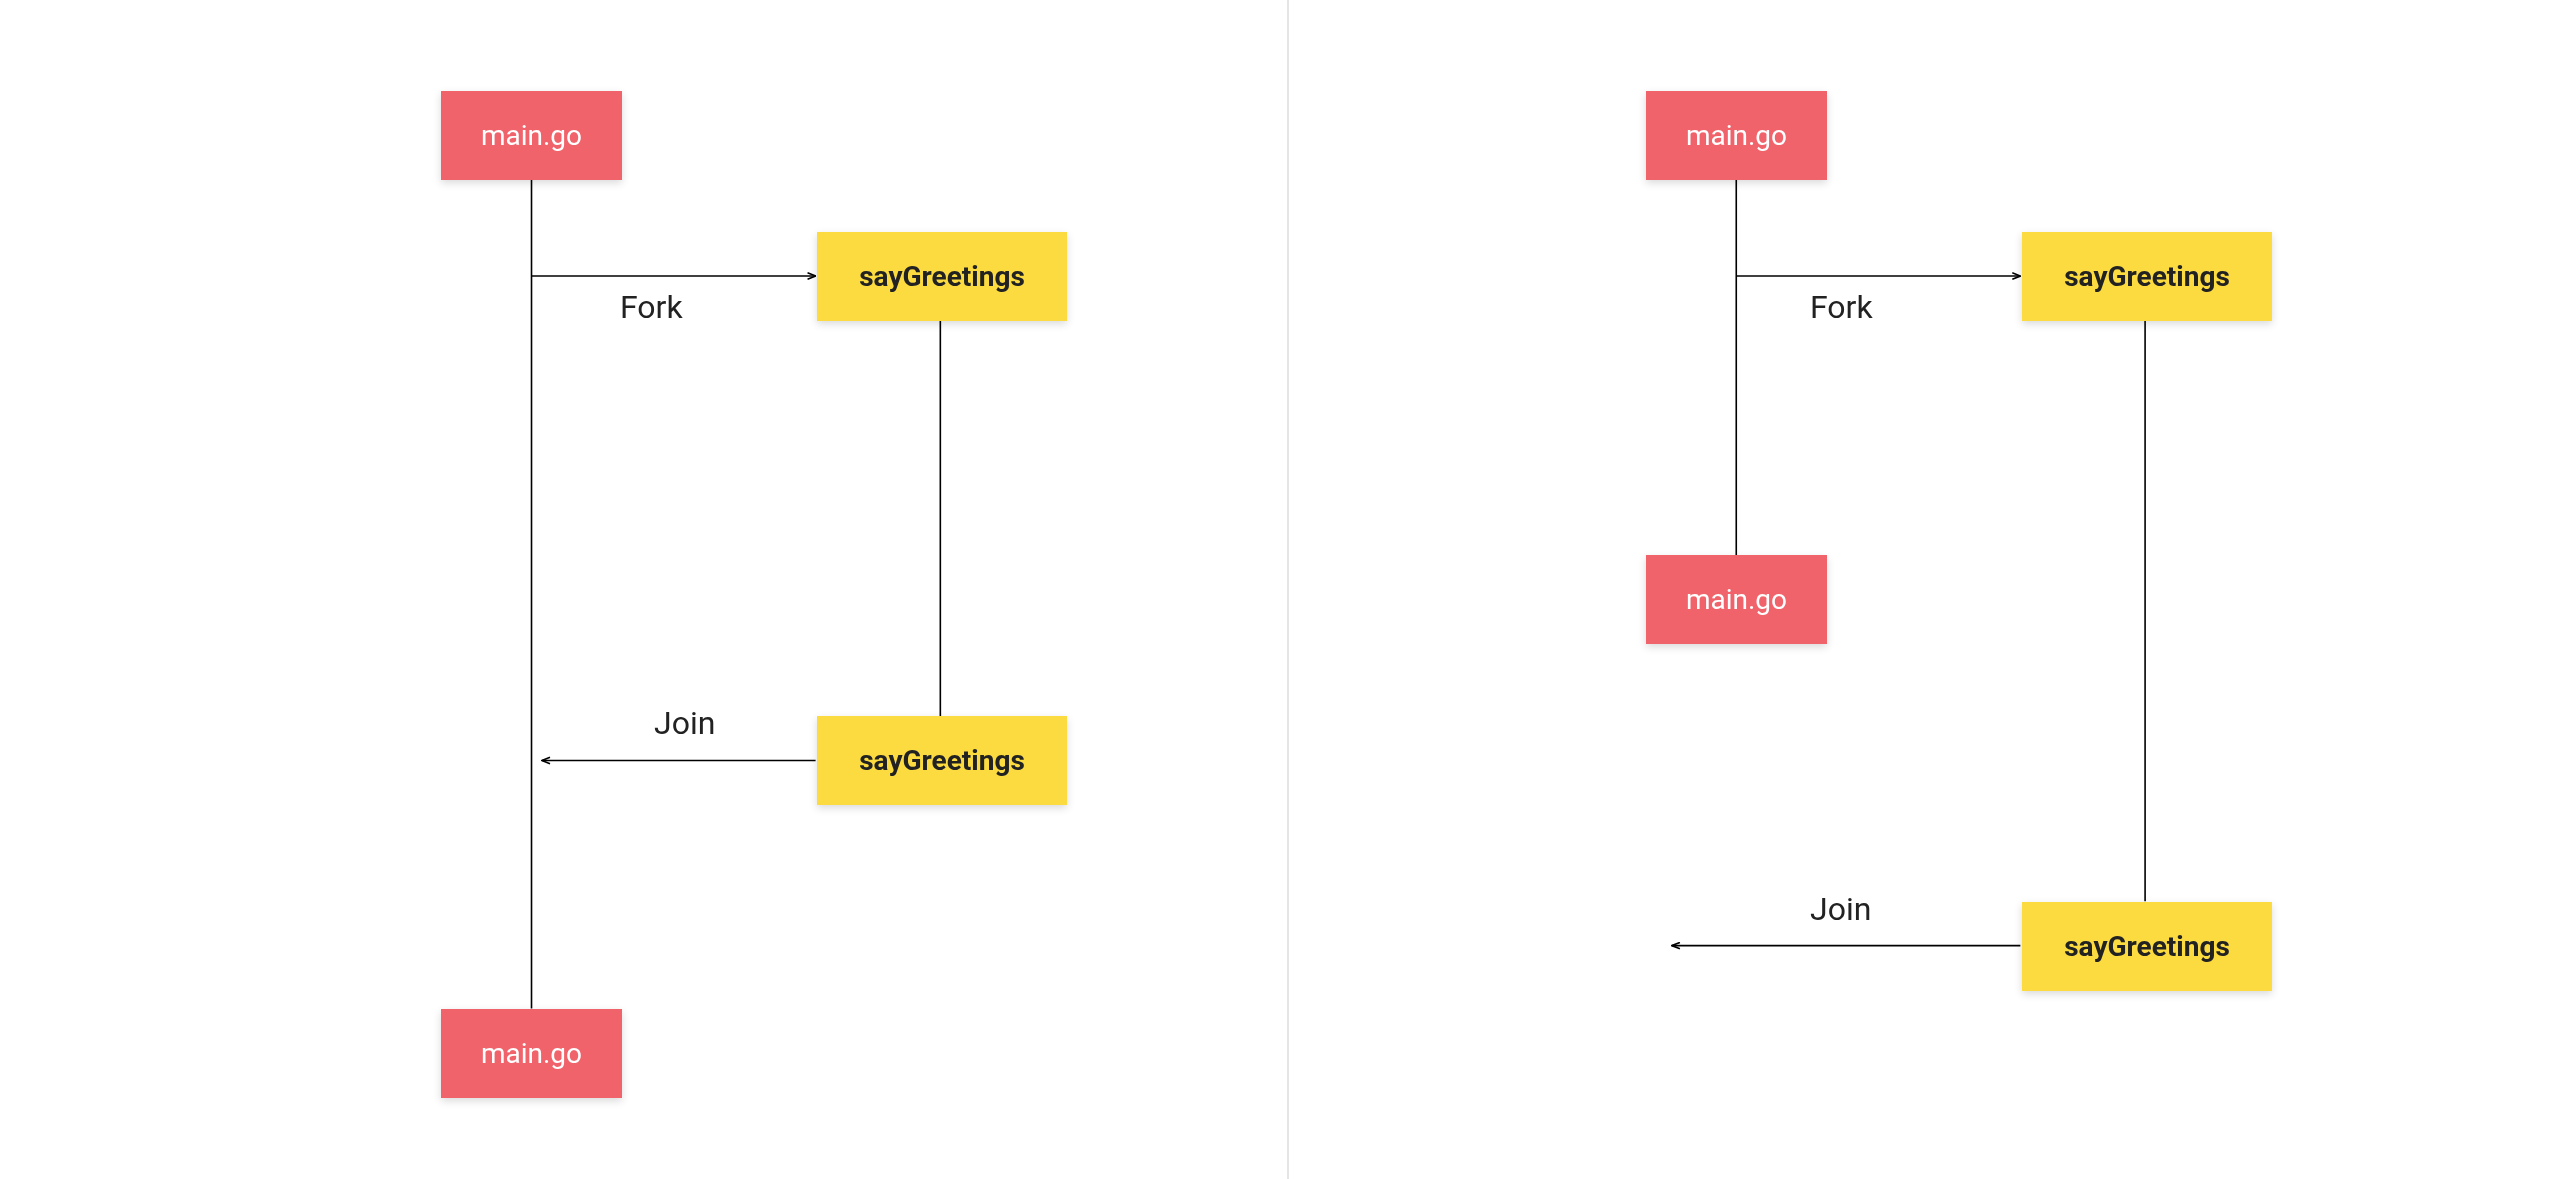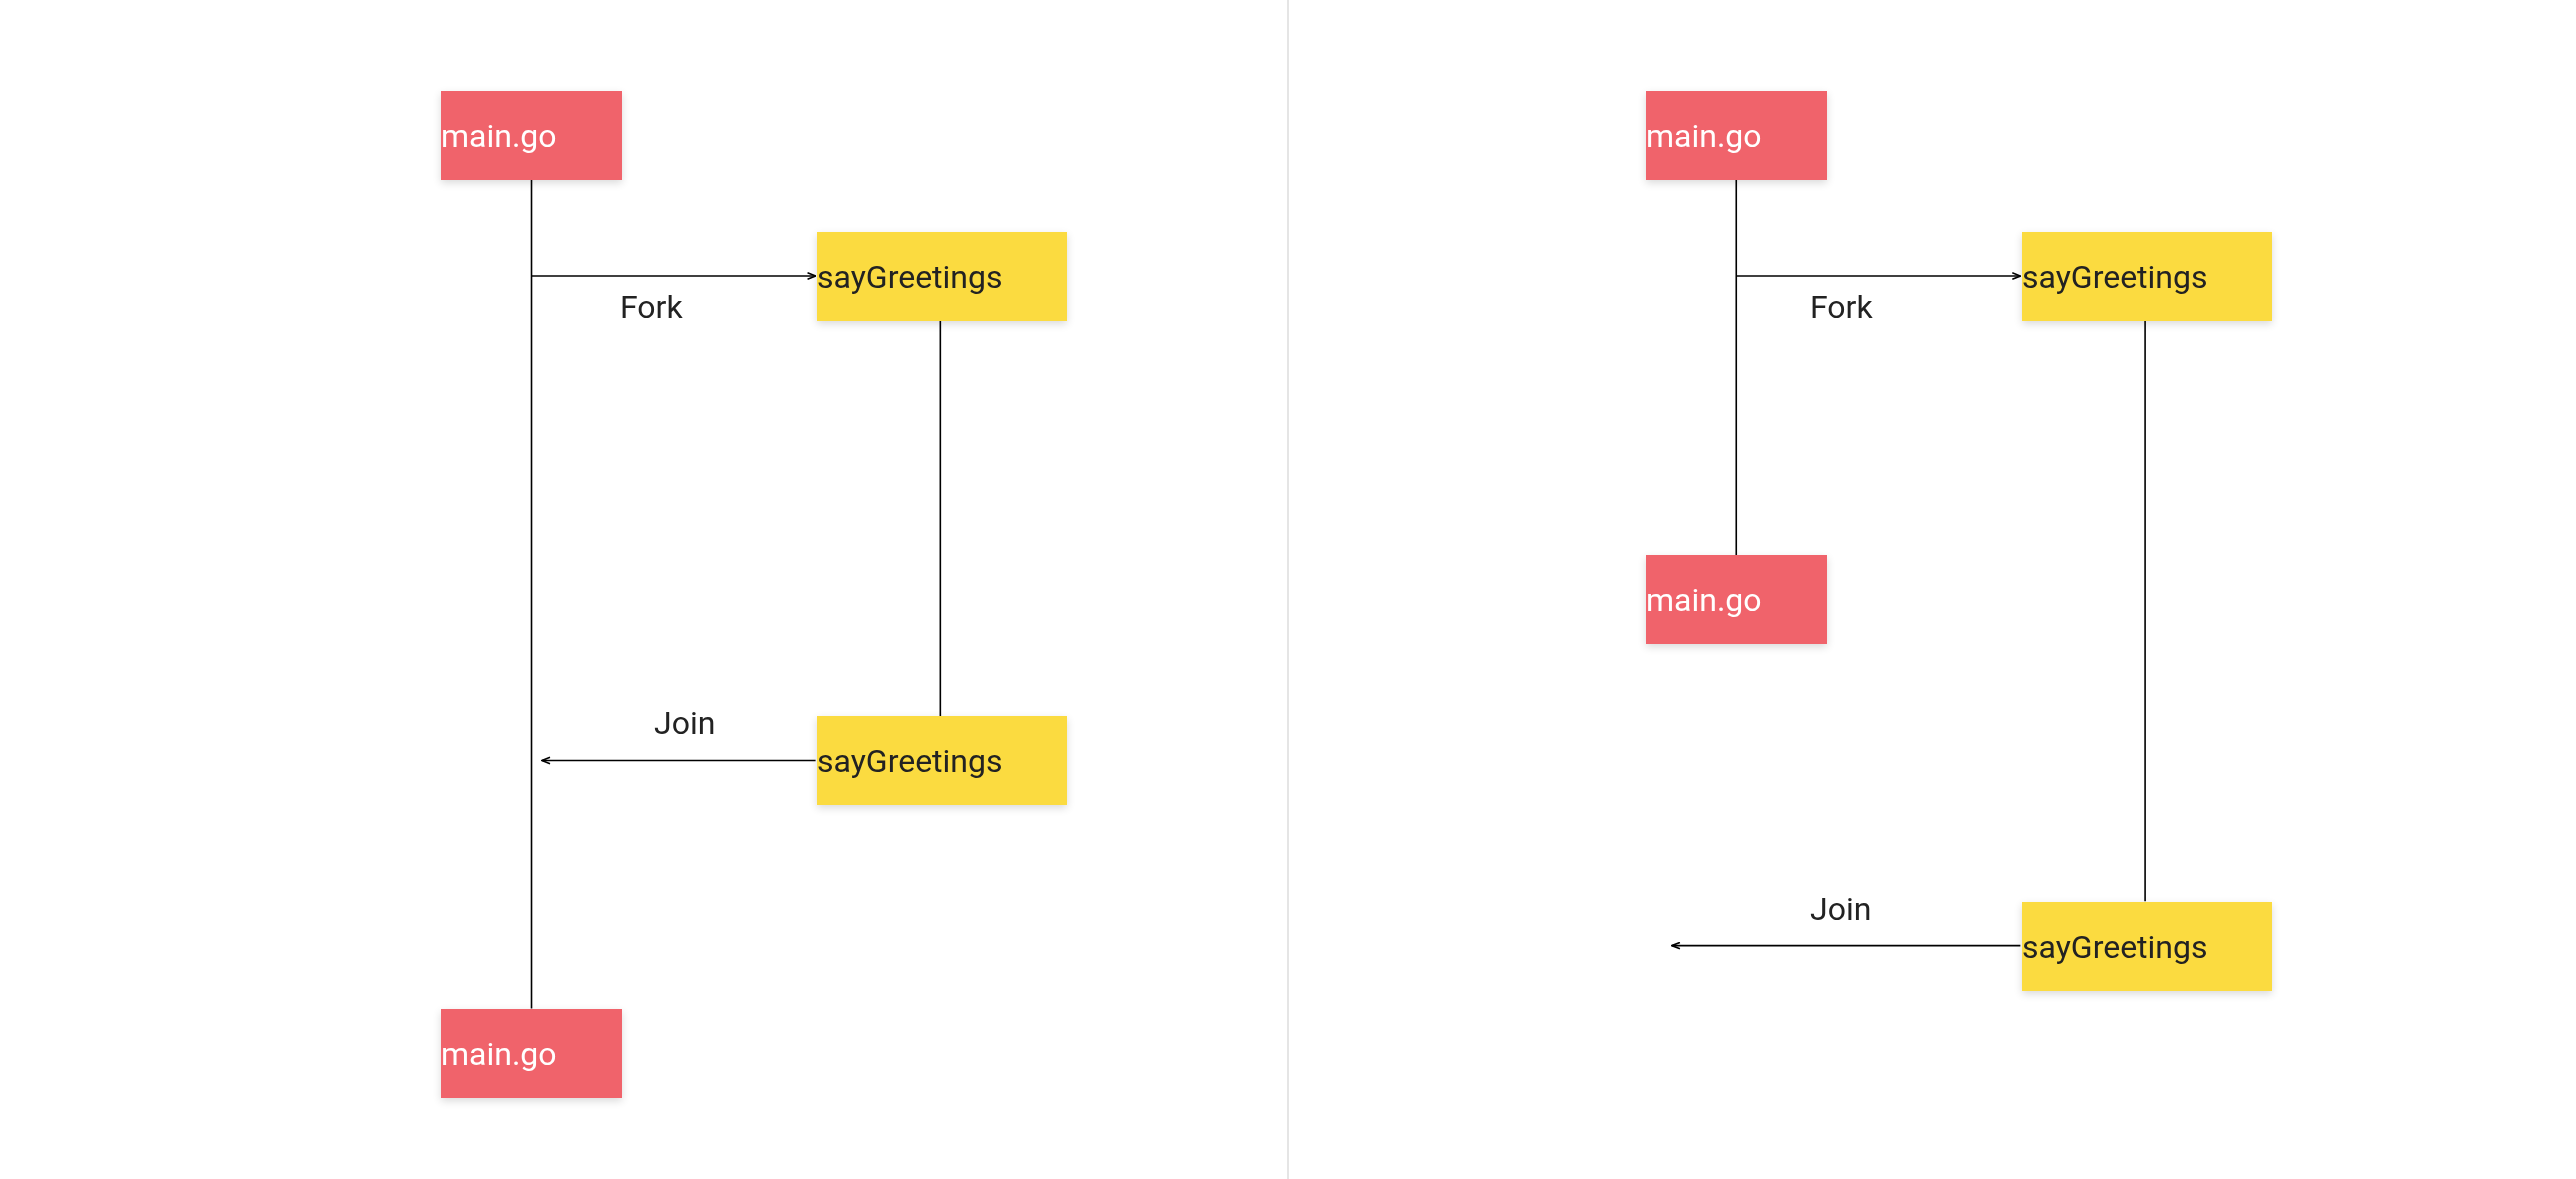--- a/index.html
+++ b/index.html
@@ -15,31 +15,32 @@
     position: absolute;
     top: 0;
     bottom: 0;
     width: 1.6px;
     background: #e5e5e5;
   }
   .box {
     position: absolute;
     display: flex;
     align-items: center;
-    justify-content: flex-start;
-    font-size: 32px;
+    justify-content: center;
+    font-size: 28px;
     box-shadow: 0 3.2px 8px rgba(0,0,0,0.15);
   }
   .box-red {
     background: #f0636b;
     color: #ffffff;
   }
   .box-yellow {
     background: #fbdb40;
     color: #222222;
+    font-weight: bold;
   }
   .edge-label {
     position: absolute;
     font-size: 32px;
     color: #222222;
     white-space: nowrap;
     text-align: right;
   }
   svg.overlay {
     position: absolute;

